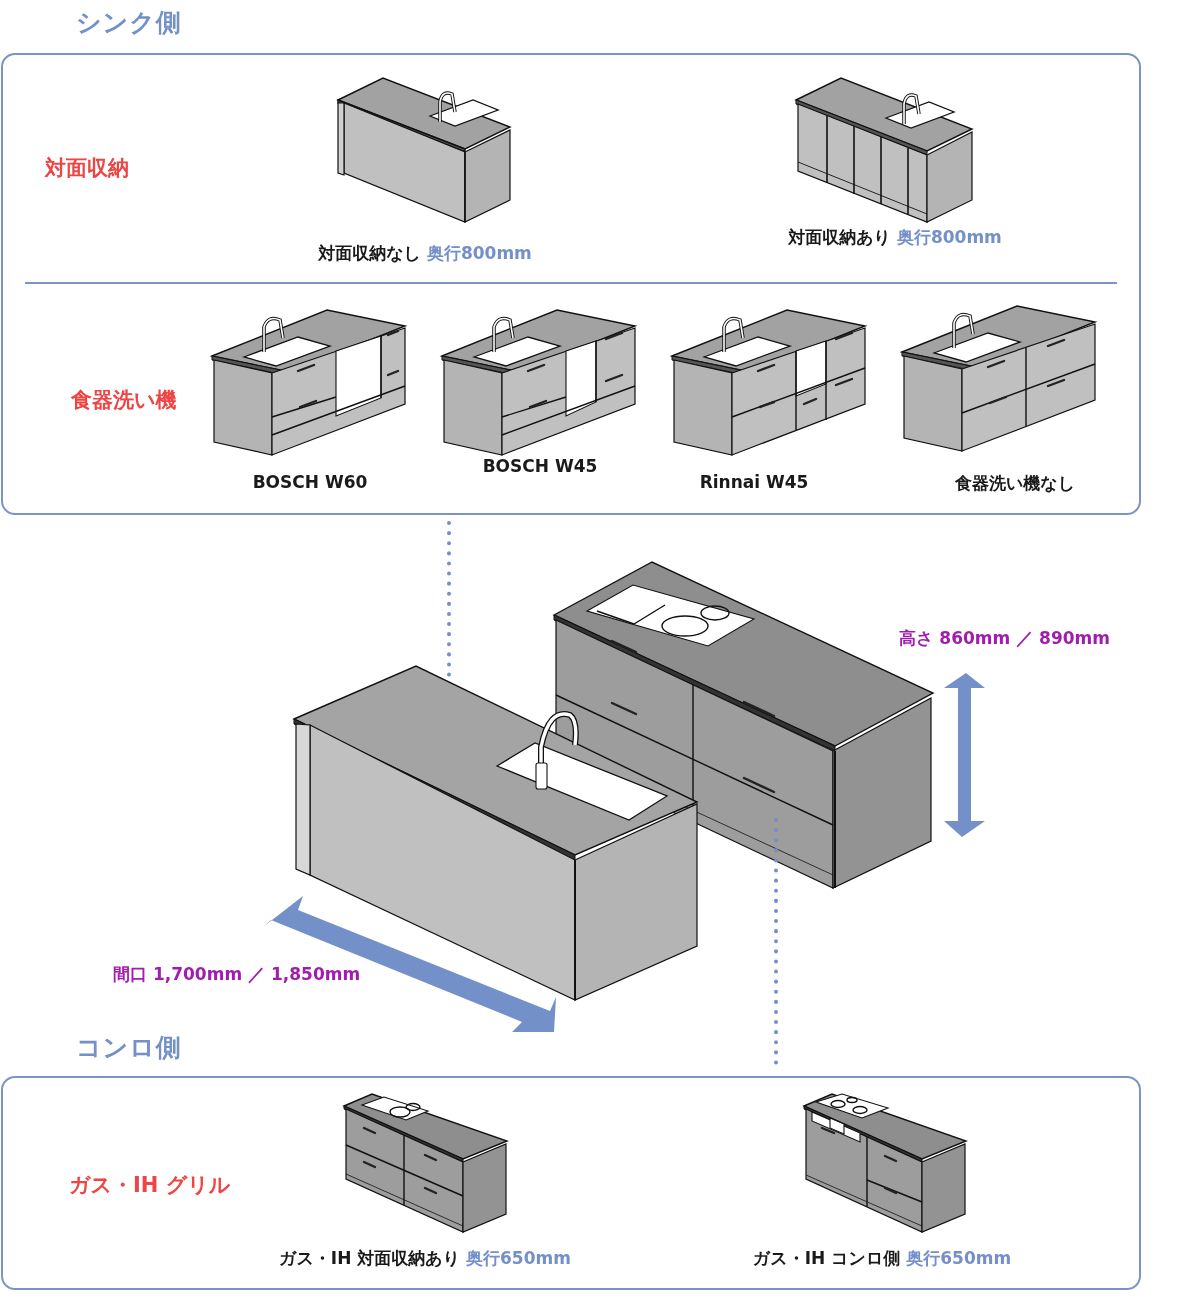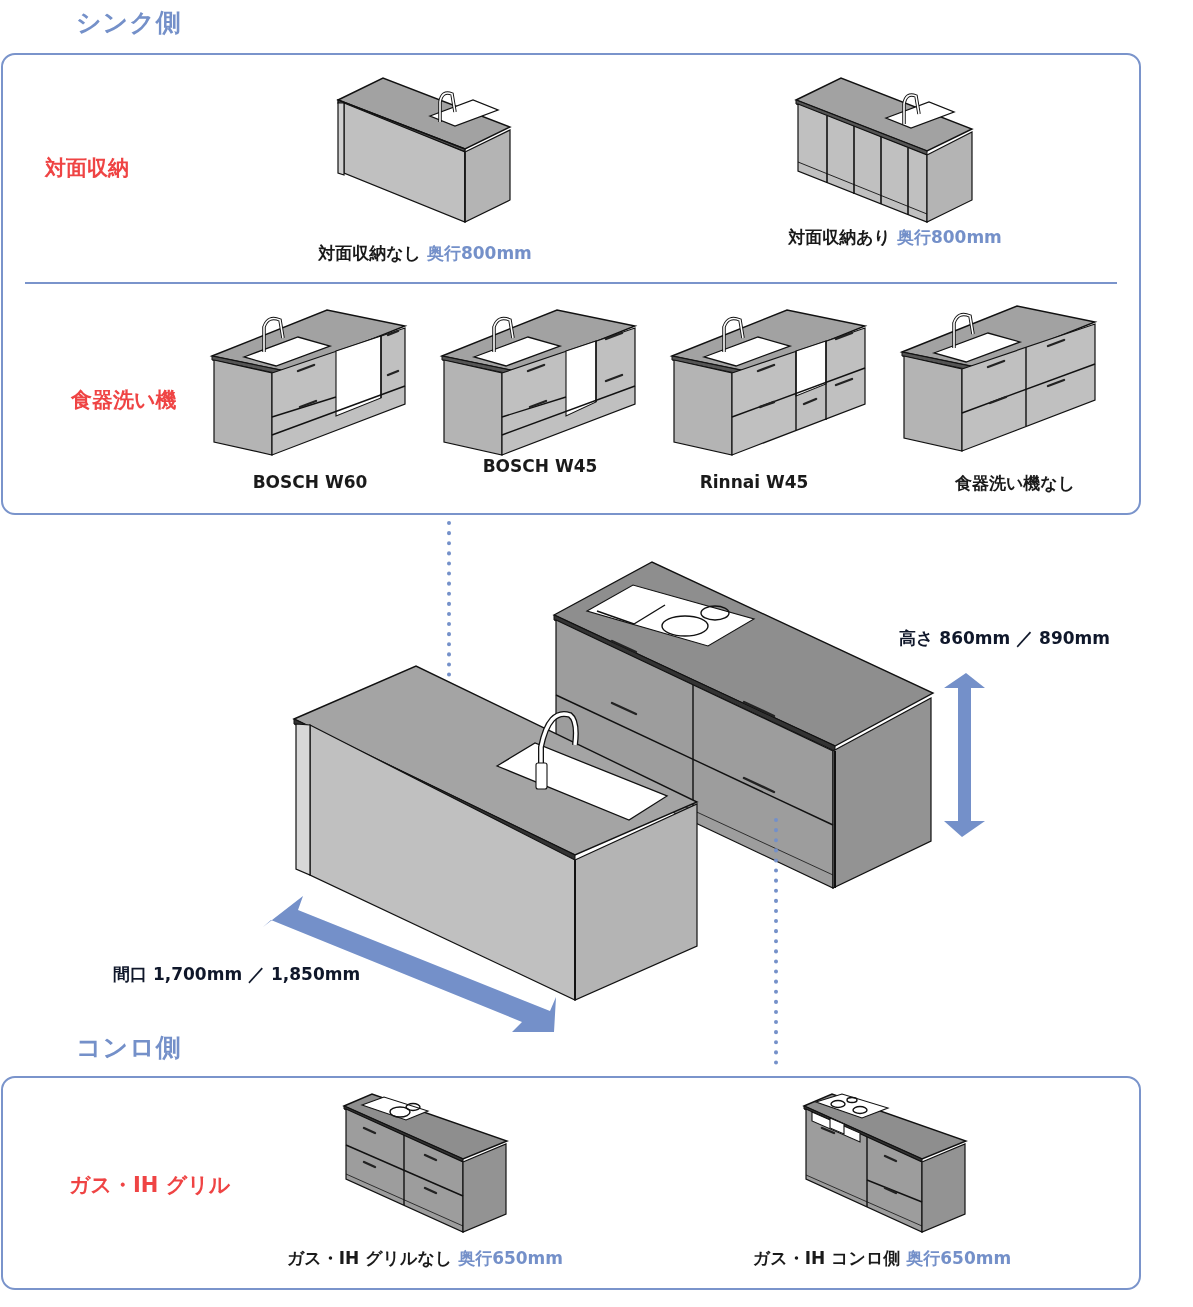--- a/index.html
+++ b/index.html
@@ -5,21 +5,21 @@
   html, body { margin: 0; padding: 0; background: #ffffff; }
   body { width: 1193px; height: 1307px; position: relative; overflow: hidden;
          font-family: "DejaVu Sans", "Liberation Sans", sans-serif; color: #1a1a1a; }
   .abs { position: absolute; }
   .section-title { color: #7490c9; font-size: 25px; font-weight: bold; letter-spacing: 1px; margin-left: 44px; }
   .panel { border: 2px solid #7a94cb; border-radius: 14px; box-sizing: border-box; background: #fff; }
   .row-label { font-size: 21px; font-weight: bold; color: #ef4444; }
   .caption { font-size: 17px; font-weight: bold; color: #1a1a1a; white-space: nowrap; text-align: center; }
   .caption .accent { color: #7490c9; font-weight: bold; margin-top: 8px; }
   .divider { height: 2px; background: #7a94cb; }
-  .dim-label { color: #0f172a; font-size: 17px; font-weight: bold; white-space: nowrap; }
+  .dim-label { color: #a21caf; font-size: 17px; font-weight: bold; white-space: nowrap; }
   svg { overflow: visible; }
   .line { stroke: #111; stroke-width: 1.4; fill: none; }
   .top { fill: #a2a2a2; stroke: #111; stroke-width: 1.4; }
   .front { fill: #c0c0c0; stroke: #111; stroke-width: 1.2; }
   .side { fill: #b4b4b4; stroke: #111; stroke-width: 1.2; }
   .dfront { fill: #9d9d9d; stroke: #111; stroke-width: 1.2; }
   .dside { fill: #939393; stroke: #111; stroke-width: 1.2; }
   .dtop { fill: #8e8e8e; stroke: #111; stroke-width: 1.4; }
   .sink { fill: #ffffff; stroke: #111; stroke-width: 1.3; }
   .white { fill: #ffffff; stroke: #111; stroke-width: 1.1; }
@@ -231,21 +231,21 @@
     <line class="handle" x1="22" y1="38" x2="33" y2="43"></line>
     <line class="handle" x1="22" y1="72" x2="33" y2="77"></line>
     <line class="handle" x1="83" y1="65" x2="94" y2="70"></line>
     <line class="handle" x1="83" y1="98" x2="94" y2="103"></line>
     <polygon class="white" points="20,15 42,7 86,21 64,30"></polygon>
     <ellipse cx="58" cy="22" rx="10" ry="5" class="line"></ellipse>
     <ellipse cx="71" cy="17" rx="7" ry="3.5" class="line"></ellipse>
   </svg>
 </div>
 <div class="abs caption" style="left:265px; top:1247px; width:320px;">
-  <span>ガス・IH グリルなし</span>
+  <span>ガス・IH 対面収納あり</span>
   <span class="accent">奥行650mm</span>
 </div>
 
 <div class="abs" style="left:800px; top:1090px; width:170px; height:145px;">
   <svg width="170" height="145">
     <polygon class="dtop" points="4,16 32,4 166,51 122,69"></polygon>
     <polygon points="4,16 122,69 122,72 4,19" style="fill:#333;stroke:#111;stroke-width:1"></polygon>
     <polygon class="dfront" points="6,19 122,72 122,142 6,89"></polygon>
     <polygon class="dside" points="122,72 165,54 165,124 122,142"></polygon>
     <line class="line" x1="67" y1="47" x2="67" y2="117"></line>

